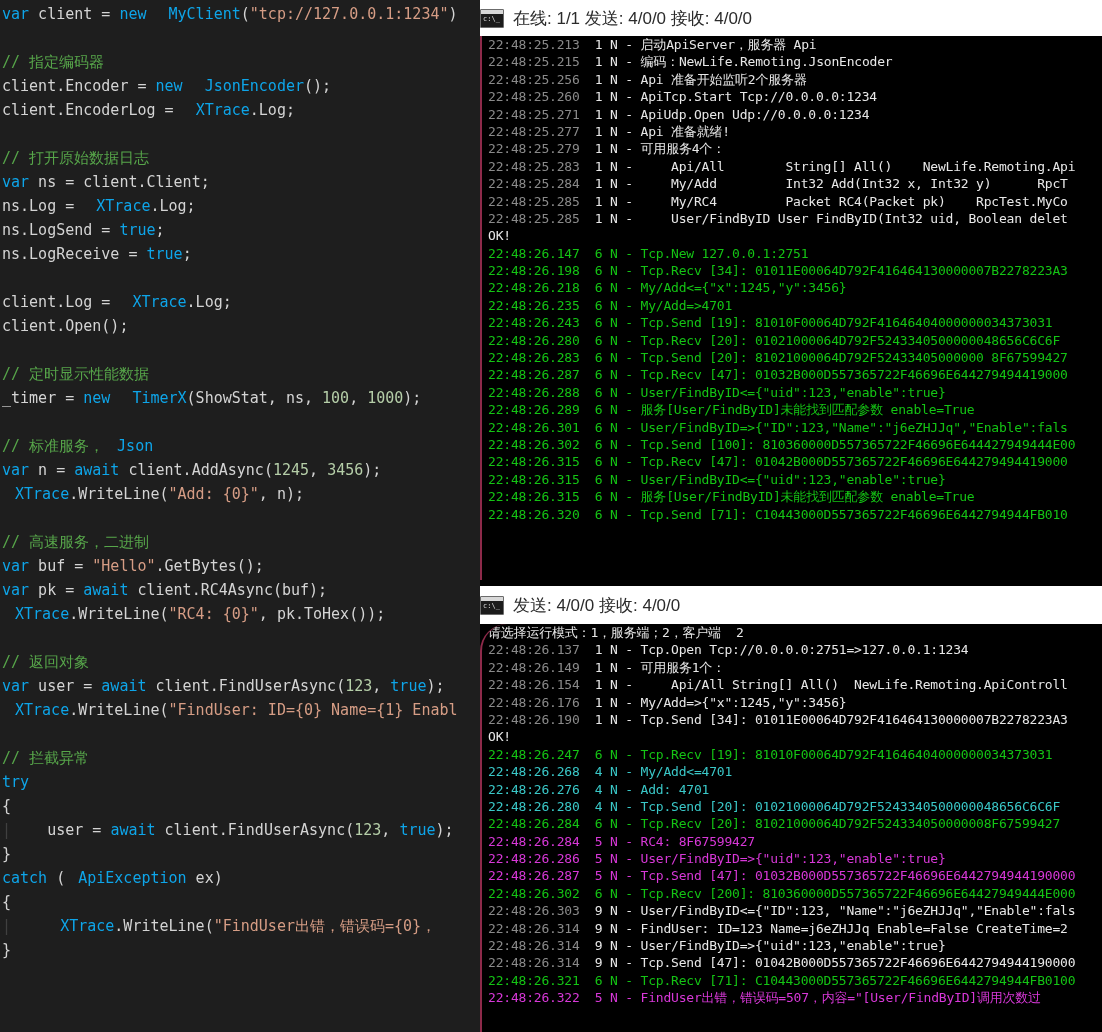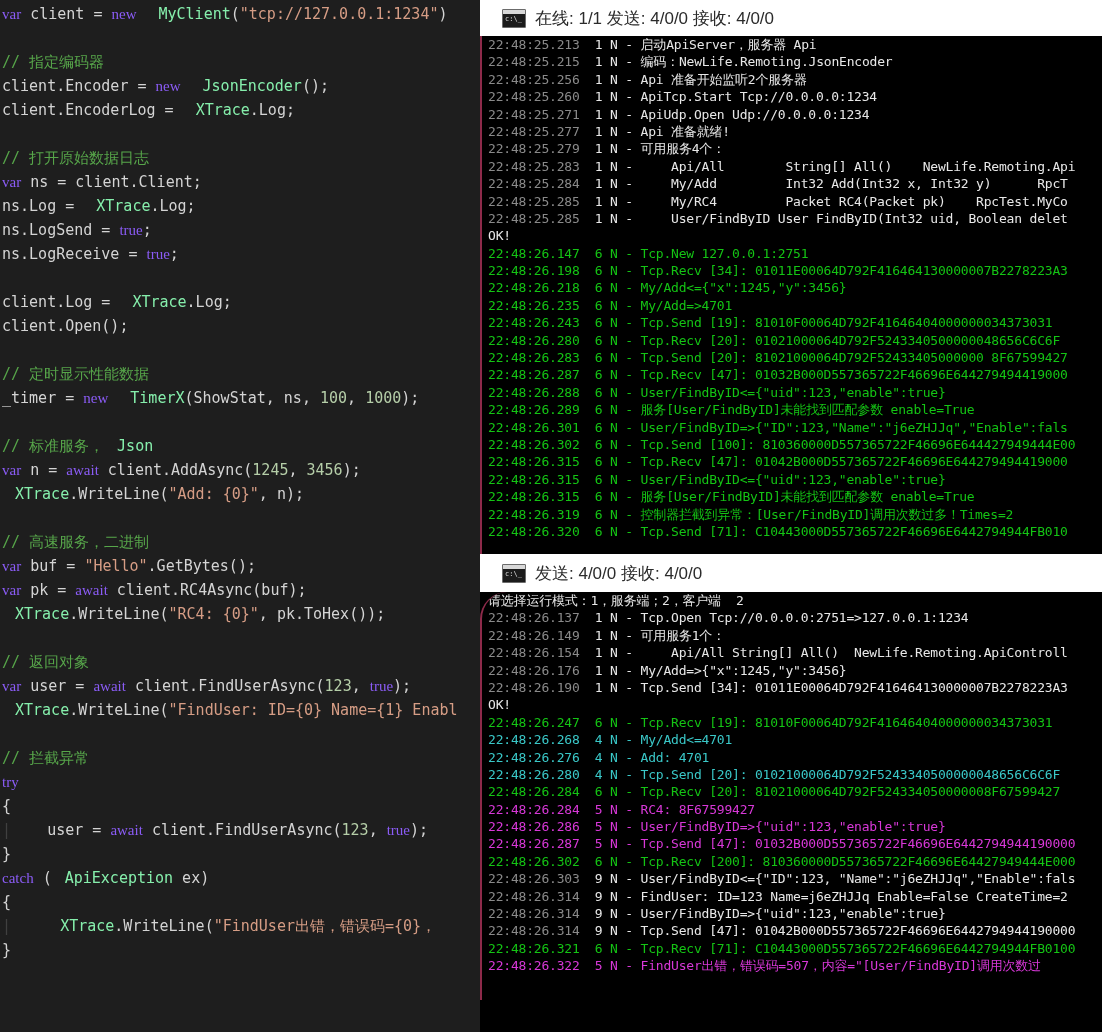--- a/index.html
+++ b/index.html
@@ -14,36 +14,36 @@
     position:absolute;left:0;top:0;width:480px;height:1032px;
     background:#1e1e1e;overflow:hidden;
   }
   .code{
     position:absolute;left:0;top:2px;width:560px;
     font-family:"DejaVu Sans Mono",monospace;
     font-size:15px;line-height:24px;white-space:pre;
     color:#d4d4d4;letter-spacing:0px;
   }
   .code .ln{display:block;height:24px;padding-left:2px;}
-  .kw{color:#8b5cf6;font-family:Liberation Serif, serif;}
-  .ty{color:#86efac;padding-left:13px;}
+  .kw{color:#0ea5e9;}
+  .ty{color:#0ea5e9;padding-left:13px;}
   .cm{color:#57a64a;}
   .st{color:#d69d85;}
   .nu{color:#b5cea8;}
   .pl{color:#d4d4d4;margin-top:22px;}
   .guide{color:#404040;}
 
   
   .console-win{position:absolute;background:#000;overflow:hidden;}
   #console-top{left:480px;top:0;width:622px;height:580px;}
-  #console-bottom{left:480px;top:554px;width:622px;height:446px;}
+  #console-bottom{left:480px;top:586px;width:622px;height:446px;}
 
   .titlebar{
     height:36px;background:#ffffff;display:flex;align-items:center;
-    padding-left:22px;box-sizing:border-box;
+    padding-left:0;box-sizing:border-box;
   }
   #console-bottom .titlebar{height:38px;}
   .cmd-icon{
     width:22px;height:17px;background:#1b1b1b;border:1px solid #6b6b6b;
     border-radius:1px;position:relative;margin-right:9px;flex:none;
     display:flex;align-items:flex-start;
   }
   .cmd-icon:before{
     content:"";position:absolute;left:0;right:0;top:0;height:4px;background:#d8d8d8;
   }
@@ -108,21 +108,20 @@
         <span class="logline"><span class="c-gts">22:48:26.280</span><span class="c-green">  6 N - Tcp.Recv [20]: 01021000064D792F5243340500000048656C6C6F</span></span>
         <span class="logline"><span class="c-gts">22:48:26.283</span><span class="c-green">  6 N - Tcp.Send [20]: 81021000064D792F52433405000000 8F67599427</span></span>
         <span class="logline"><span class="c-gts">22:48:26.287</span><span class="c-green">  6 N - Tcp.Recv [47]: 01032B000D557365722F46696E644279494419000</span></span>
         <span class="logline"><span class="c-gts">22:48:26.288</span><span class="c-green">  6 N - User/FindByID&lt;={"uid":123,"enable":true}</span></span>
         <span class="logline"><span class="c-gts">22:48:26.289</span><span class="c-green">  6 N - 服务[User/FindByID]未能找到匹配参数 enable=True</span></span>
         <span class="logline"><span class="c-gts">22:48:26.301</span><span class="c-green">  6 N - User/FindByID=&gt;{"ID":123,"Name":"j6eZHJJq","Enable":fals</span></span>
         <span class="logline"><span class="c-gts">22:48:26.302</span><span class="c-green">  6 N - Tcp.Send [100]: 810360000D557365722F46696E644427949444E00</span></span>
         <span class="logline"><span class="c-gts">22:48:26.315</span><span class="c-green">  6 N - Tcp.Recv [47]: 01042B000D557365722F46696E644279494419000</span></span>
         <span class="logline"><span class="c-gts">22:48:26.315</span><span class="c-green">  6 N - User/FindByID&lt;={"uid":123,"enable":true}</span></span>
         <span class="logline"><span class="c-gts">22:48:26.315</span><span class="c-green">  6 N - 服务[User/FindByID]未能找到匹配参数 enable=True</span></span>
-        <span class="logline"><span class="c-gts">22:48:26.319</span><span class="c-green">  6 N - 控制器拦截到异常：[User/FindByID]调用次数过多！Times=2</span></span>
         <span class="logline"><span class="c-gts">22:48:26.320</span><span class="c-green">  6 N - Tcp.Send [71]: C10443000D557365722F46696E6442794944FB010</span></span>
       </div>
   </div>
 
   <div class="console-win" id="console-bottom">
     <div class="titlebar">
       <span class="cmd-icon"></span>
       <span class="title-text">发送: 4/0/0 接收: 4/0/0</span>
     </div>
     <div class="conbody" id="bottom-body">

